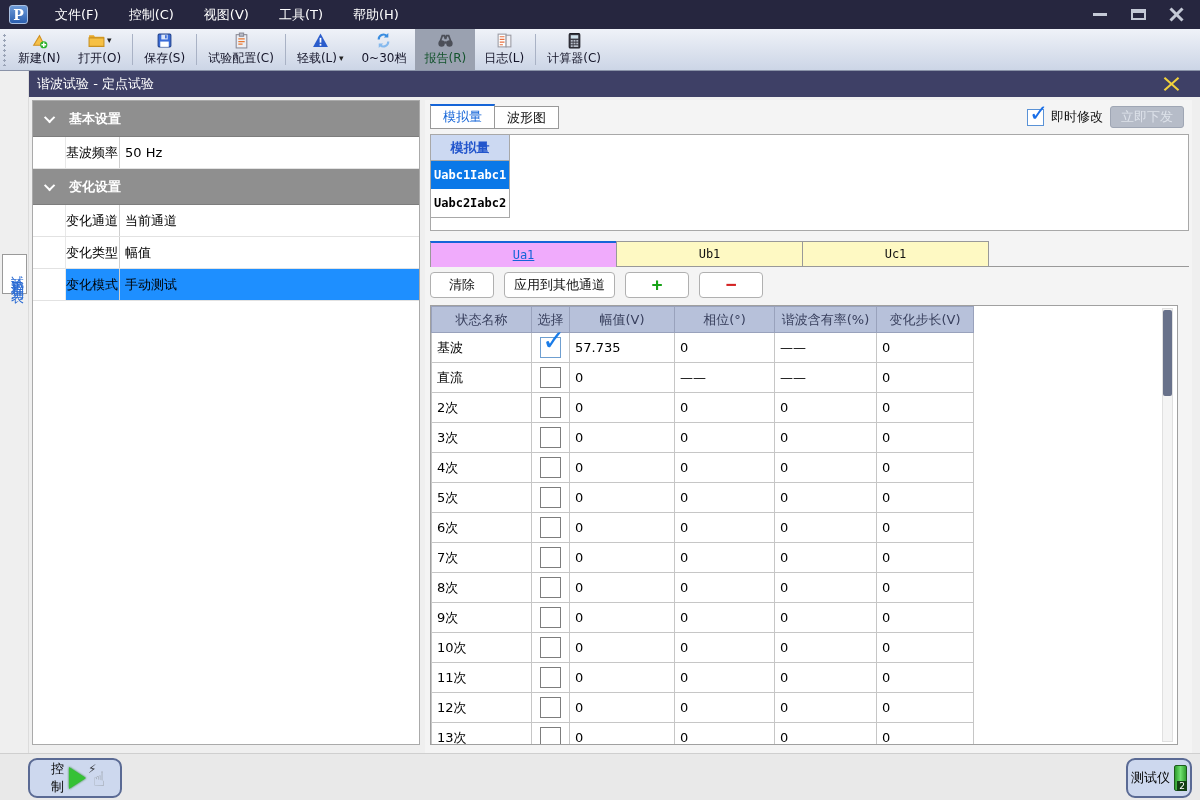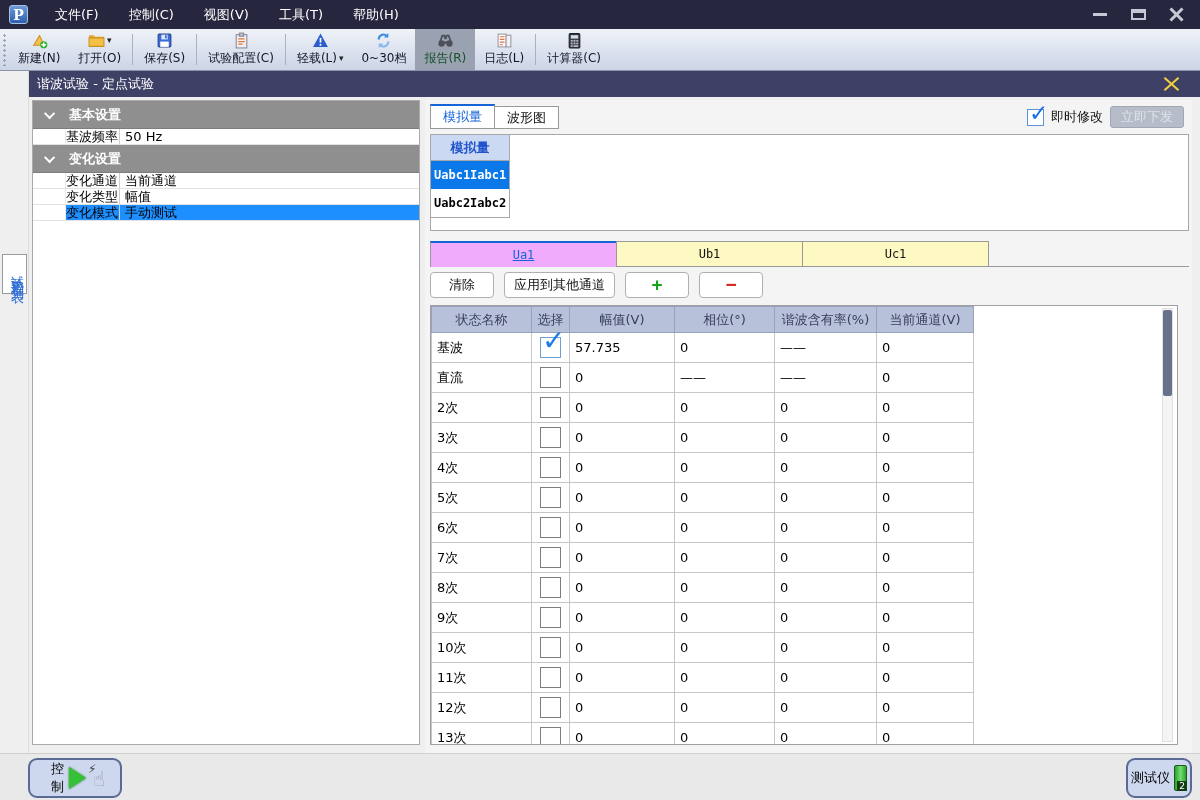--- a/index.html
+++ b/index.html
@@ -36,23 +36,23 @@
   .close-x::before,.close-x::after{content:"";position:absolute;left:0;top:7px;width:19px;height:2px;background:#f2d23c;}
   .close-x::before{transform:rotate(42deg);}
   .close-x::after{transform:rotate(-42deg);}
 
   
   .leftstrip{position:absolute;left:0;top:71px;width:29px;bottom:47px;background:#efefef;border-right:1px solid #dcdcdc;}
   .vtab{position:absolute;left:2px;top:183px;width:25px;padding:10px 0;background:#fff;border:1px solid #9a9a9a;color:#2b6bd3;writing-mode:vertical-rl;text-orientation:upright;font-size:13px;letter-spacing:3px;text-align:center;}
 
   
   .settings{position:absolute;left:32px;top:100px;width:388px;height:645px;background:#fff;border:1px solid #aaa;font-size:13px;overflow:hidden;}
-  .sgroup{height:28px;background:#8f8f8f;color:#fff;display:flex;align-items:center;font-weight:bold;gap:14px;padding-left:14px;border-bottom:1px solid #7d7d7d;}
+  .sgroup{height:36px;background:#8f8f8f;color:#fff;display:flex;align-items:center;font-weight:bold;gap:14px;padding-left:14px;border-bottom:1px solid #7d7d7d;}
   .chev{width:8px;height:8px;border-left:2px solid #fff;border-bottom:2px solid #fff;transform:rotate(-45deg) translateY(-2px);}
-  .srow{height:16px;display:flex;align-items:stretch;border-bottom:1px solid #e2e2e2;background:#fff;}
+  .srow{height:32px;display:flex;align-items:stretch;border-bottom:1px solid #e2e2e2;background:#fff;}
   .srow .gutter{width:33px;border-right:1px solid #e8e8e8;background:#fff;}
   .srow .slabel{width:54px;display:flex;align-items:center;border-right:1px solid #cfcfcf;}
   .srow .sval{flex:1;display:flex;align-items:center;padding-left:5px;}
   .srow.selected .slabel,.srow.selected .sval{background:#1e8fff;}
 
   
   .rightpanel{position:absolute;left:425px;top:100px;width:767px;height:653px;background:#f4f4f4;}
   .viewtabs{position:absolute;top:4px;left:5px;display:flex;align-items:flex-end;}
   .viewtab{height:23px;padding:0 12px;border:1px solid #999;display:flex;align-items:center;font-size:13px;background:#fff;margin-right:-1px;color:#111;}
   .viewtab.active{border-top:2px solid #1565d8;color:#1565d8;height:25px;}
@@ -359,21 +359,21 @@
             <col style="width: 102px;">
             <col style="width: 97px;">
           </colgroup>
           <thead>
             <tr>
               <th>状态名称</th>
               <th>选择</th>
               <th>幅值(V)</th>
               <th>相位(°)</th>
               <th>谐波含有率(%)</th>
-              <th>当前通道(V)</th>
+              <th>变化步长(V)</th>
             </tr>
           </thead>
           <tbody>
             <tr>
               <td class="cname">基波</td>
               <td class="ccheck">
                 <div class="tcb on">
                   <span class="check">✓</span>
                 </div>
               </td>

